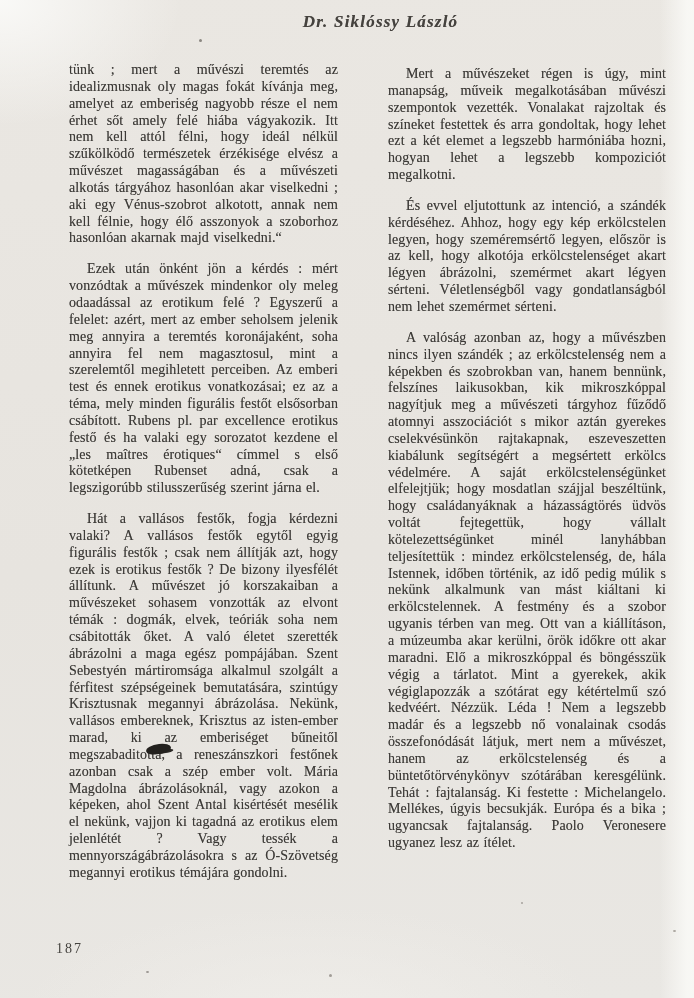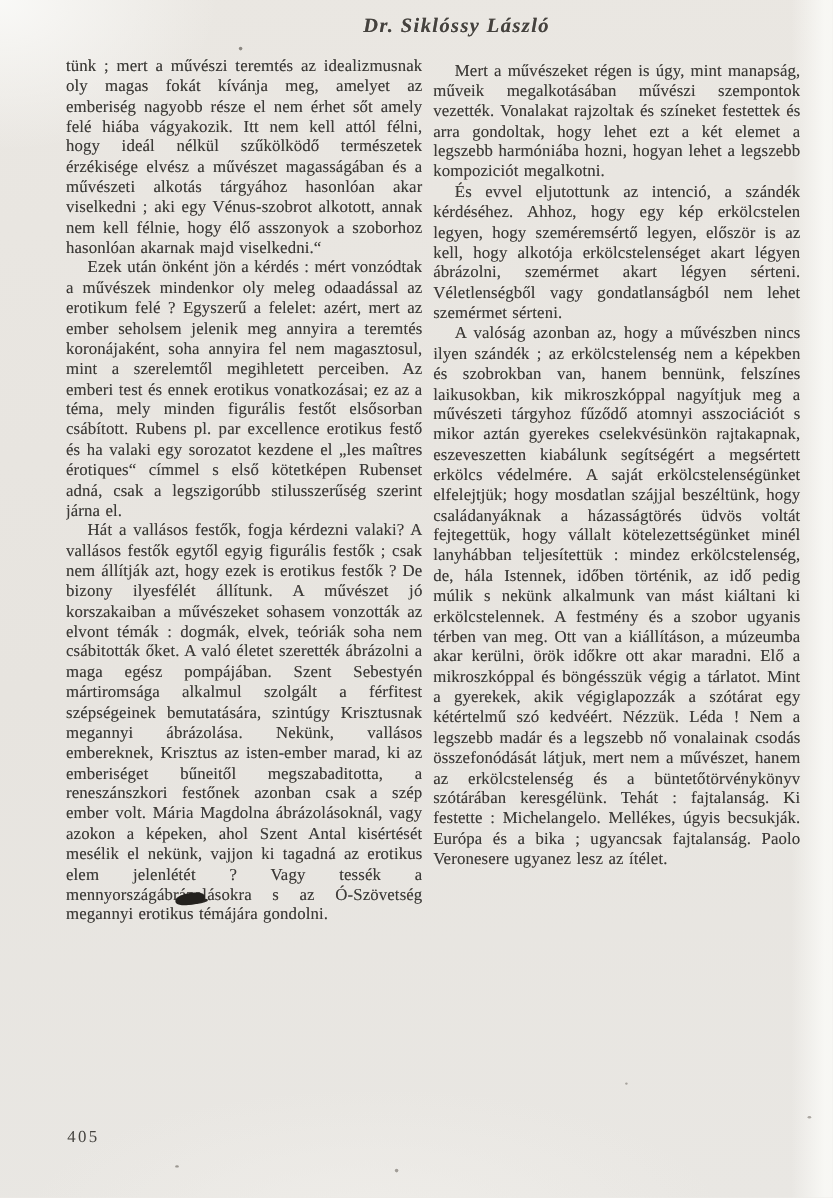--- a/index.html
+++ b/index.html
@@ -47,27 +47,27 @@
     hyphens: auto;
     text-shadow: 0 0 0.4px rgba(55,53,50,0.5);
   }
   .col-left {
     left: 55px;
     top: 48px;
     width: 297px;
     height: 897px;
   }
   .col-right {
-    left: 361px;
+    left: 374px;
     top: 52px;
     width: 306px;
     height: 897px;
   }
   .para {
-    margin: 0;
+    margin: 14px;
     text-indent: 18px;
   }
   .para.no-indent {
     text-indent: 0;
   }
   .page-number {
     position: absolute;
     left: 56px;
     top: 941px;
     font-size: 14px;
@@ -108,21 +108,21 @@
     <p class="para">Ezek után önként jön a kérdés : mért vonzódtak a művészek mindenkor oly meleg odaadással az erotikum felé ? Egyszerű a felelet: azért, mert az ember seholsem jelenik meg annyira a teremtés koronájaként, soha annyira fel nem magasztosul, mint a szerelemtől megihletett perceiben. Az emberi test és ennek erotikus vonatkozásai; ez az a téma, mely minden figurális festőt elsősorban csábított. Rubens pl. par excellence erotikus festő és ha valaki egy sorozatot kezdene el „les maîtres érotiques“ címmel s első kötetképen Rubenset adná, csak a legszigorúbb stilusszerűség szerint járna el.</p>
     <p class="para">Hát a vallásos festők, fogja kérdezni valaki? A vallásos festők egytől egyig figurális festők ; csak nem állítják azt, hogy ezek is erotikus festők ? De bizony ilyesfélét állítunk. A művészet jó korszakaiban a művészeket sohasem vonzották az elvont témák : dogmák, elvek, teóriák soha nem csábitották őket. A való életet szerették ábrázolni a maga egész pompájában. Szent Sebestyén mártiromsága alkalmul szolgált a férfitest szépségeinek bemutatására, szintúgy Krisztusnak megannyi ábrázolása. Nekünk, vallásos embereknek, Krisztus az isten-ember marad, ki az emberiséget bűneitől megszabaditotta, a reneszánszkori festőnek azonban csak a szép ember volt. Mária Magdolna ábrázolásoknál, vagy azokon a képeken, ahol Szent Antal kisértését mesélik el nekünk, vajjon ki tagadná az erotikus elem jelenlétét ? Vagy tessék a mennyországábrázolásokra s az Ó-Szövetség megannyi erotikus témájára gondolni.</p>
   </div>
 
   <div class="col col-right">
     <p class="para">Mert a művészeket régen is úgy, mint manapság, műveik megalkotásában művészi szempontok vezették. Vonalakat rajzoltak és színeket festettek és arra gondoltak, hogy lehet ezt a két elemet a legszebb harmóniába hozni, hogyan lehet a legszebb kompoziciót megalkotni.</p>
     <p class="para">És evvel eljutottunk az intenció, a szándék kérdéséhez. Ahhoz, hogy egy kép erkölcstelen legyen, hogy szeméremsértő legyen, először is az kell, hogy alkotója erkölcstelenséget akart légyen ábrázolni, szemérmet akart légyen sérteni. Véletlenségből vagy gondatlanságból nem lehet szemérmet sérteni.</p>
     <p class="para">A valóság azonban az, hogy a művészben nincs ilyen szándék ; az erkölcstelenség nem a képekben és szobrokban van, hanem bennünk, felszínes laikusokban, kik mikroszkóppal nagyítjuk meg a művészeti tárgyhoz fűződő atomnyi asszociációt s mikor aztán gyerekes cselekvésünkön rajtakapnak, eszeveszetten kiabálunk segítségért a megsértett erkölcs védelmére. A saját erkölcstelenségünket elfelejtjük; hogy mosdatlan szájjal beszéltünk, hogy családanyáknak a házasságtörés üdvös voltát fejtegettük, hogy vállalt kötelezettségünket minél lanyhábban teljesítettük : mindez erkölcstelenség, de, hála Istennek, időben történik, az idő pedig múlik s nekünk alkalmunk van mást kiáltani ki erkölcstelennek. A festmény és a szobor ugyanis térben van meg. Ott van a kiállításon, a múzeumba akar kerülni, örök időkre ott akar maradni. Elő a mikroszkóppal és böngésszük végig a tárlatot. Mint a gyerekek, akik végiglapozzák a szótárat egy kétértelmű szó kedvéért. Nézzük. Léda ! Nem a legszebb madár és a legszebb nő vonalainak csodás összefonódását látjuk, mert nem a művészet, hanem az erkölcstelenség és a büntetőtörvénykönyv szótárában keresgélünk. Tehát : fajtalanság. Ki festette : Michelangelo. Mellékes, úgyis becsukják. Európa és a bika ; ugyancsak fajtalanság. Paolo Veronesere ugyanez lesz az ítélet.</p>
   </div>
 
-  <div class="page-number">405</div>
+  <div class="page-number">187</div>
 
   <div class="ink-blot"></div>
 
   <div class="speck speck-1"></div>
   <div class="speck speck-2"></div>
   <div class="speck speck-3"></div>
   <div class="speck speck-4"></div>
   <div class="speck speck-5"></div>
 
 </div>

